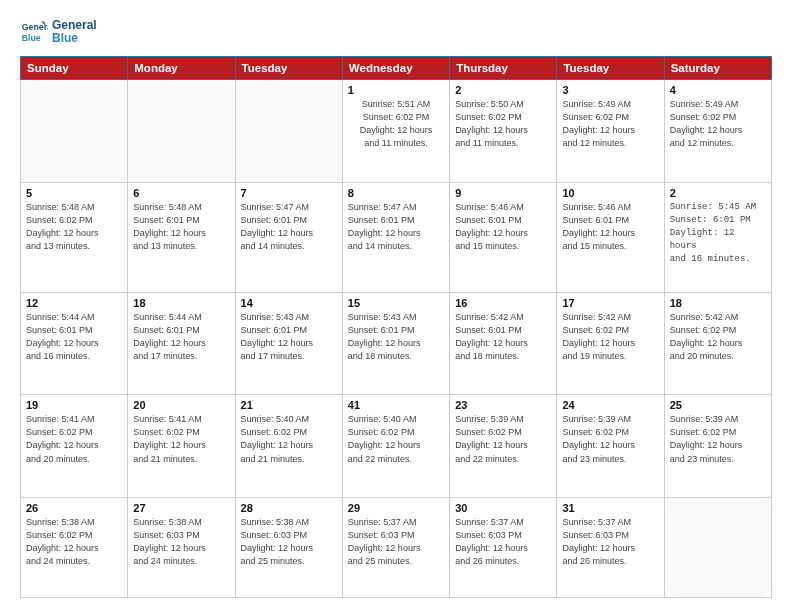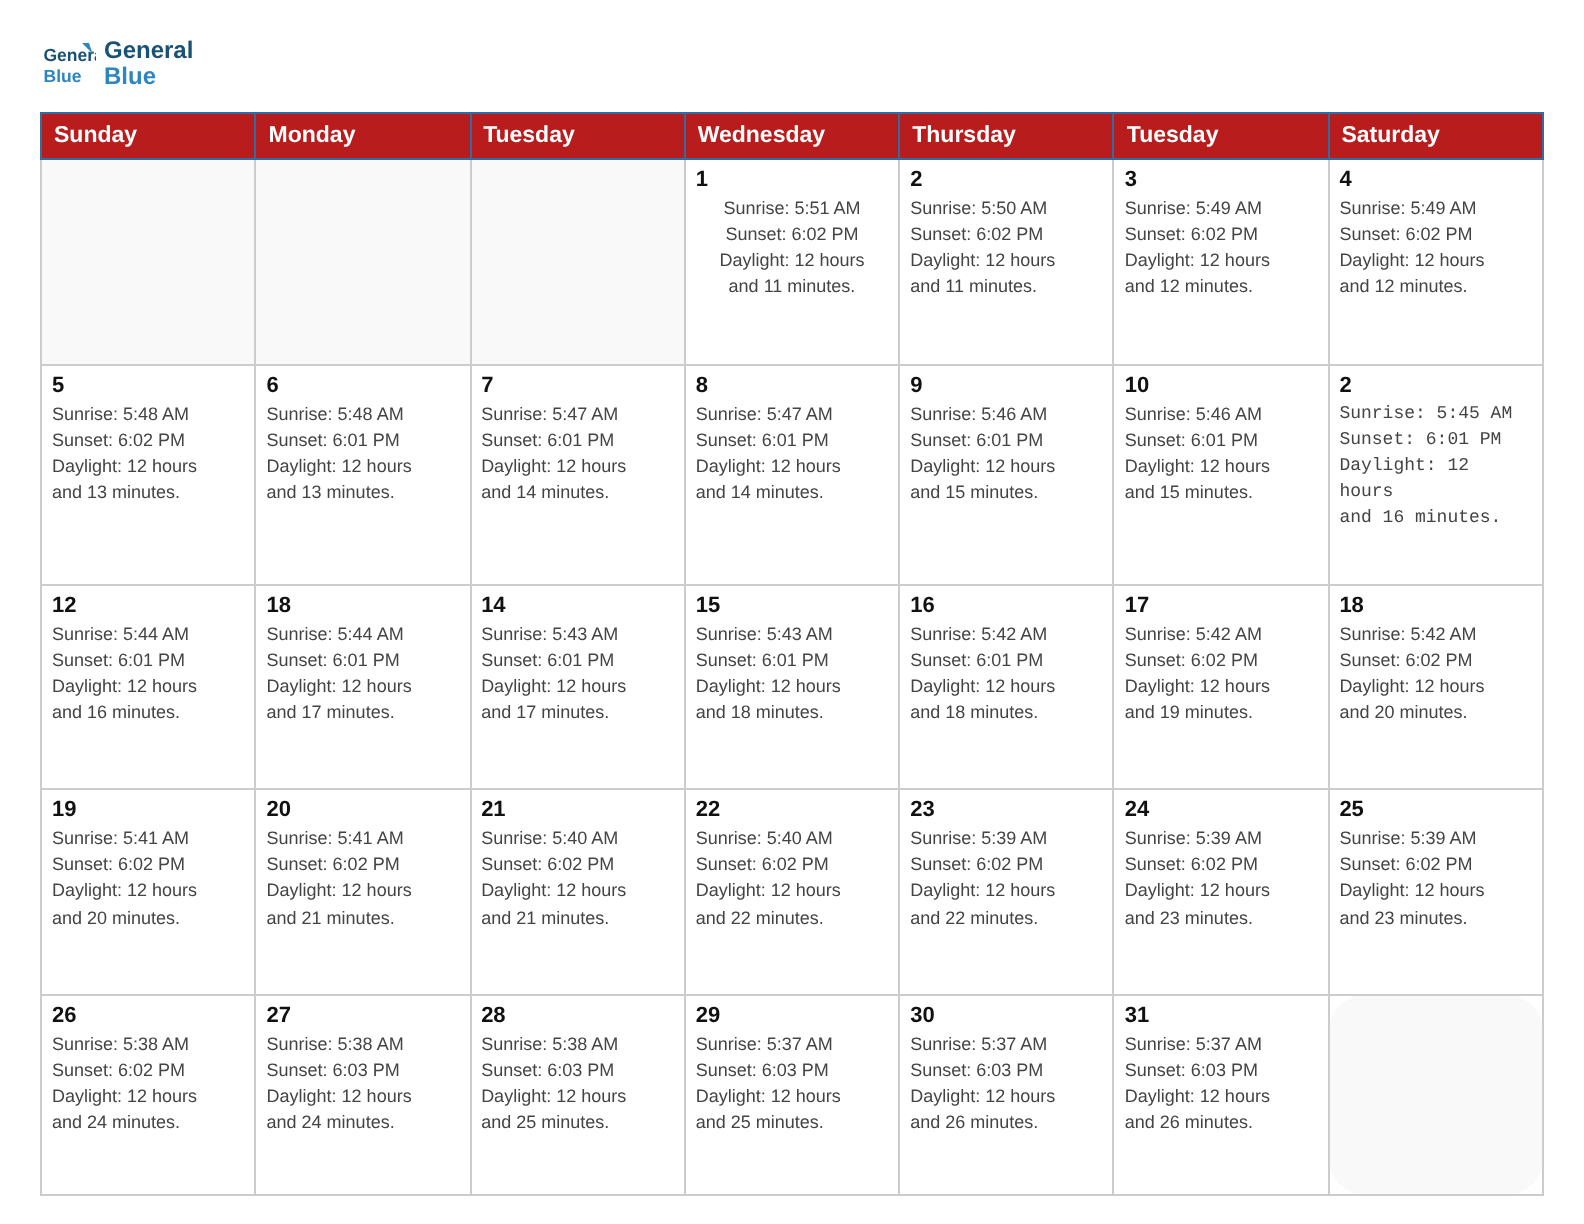--- a/index.html
+++ b/index.html
@@ -273,21 +273,21 @@
 and 21 minutes.</div>
           </td>
           <td>
             <div class="day-num">21</div>
             <div class="day-info" style="white-space: pre-line;">Sunrise: 5:40 AM
 Sunset: 6:02 PM
 Daylight: 12 hours
 and 21 minutes.</div>
           </td>
           <td>
-            <div class="day-num">22</div>
+            <div class="day-num">41</div>
             <div class="day-info" style="white-space: pre-line;">Sunrise: 5:40 AM
 Sunset: 6:02 PM
 Daylight: 12 hours
 and 22 minutes.</div>
           </td>
           <td>
             <div class="day-num">23</div>
             <div class="day-info" style="white-space: pre-line;">Sunrise: 5:39 AM
 Sunset: 6:02 PM
 Daylight: 12 hours

